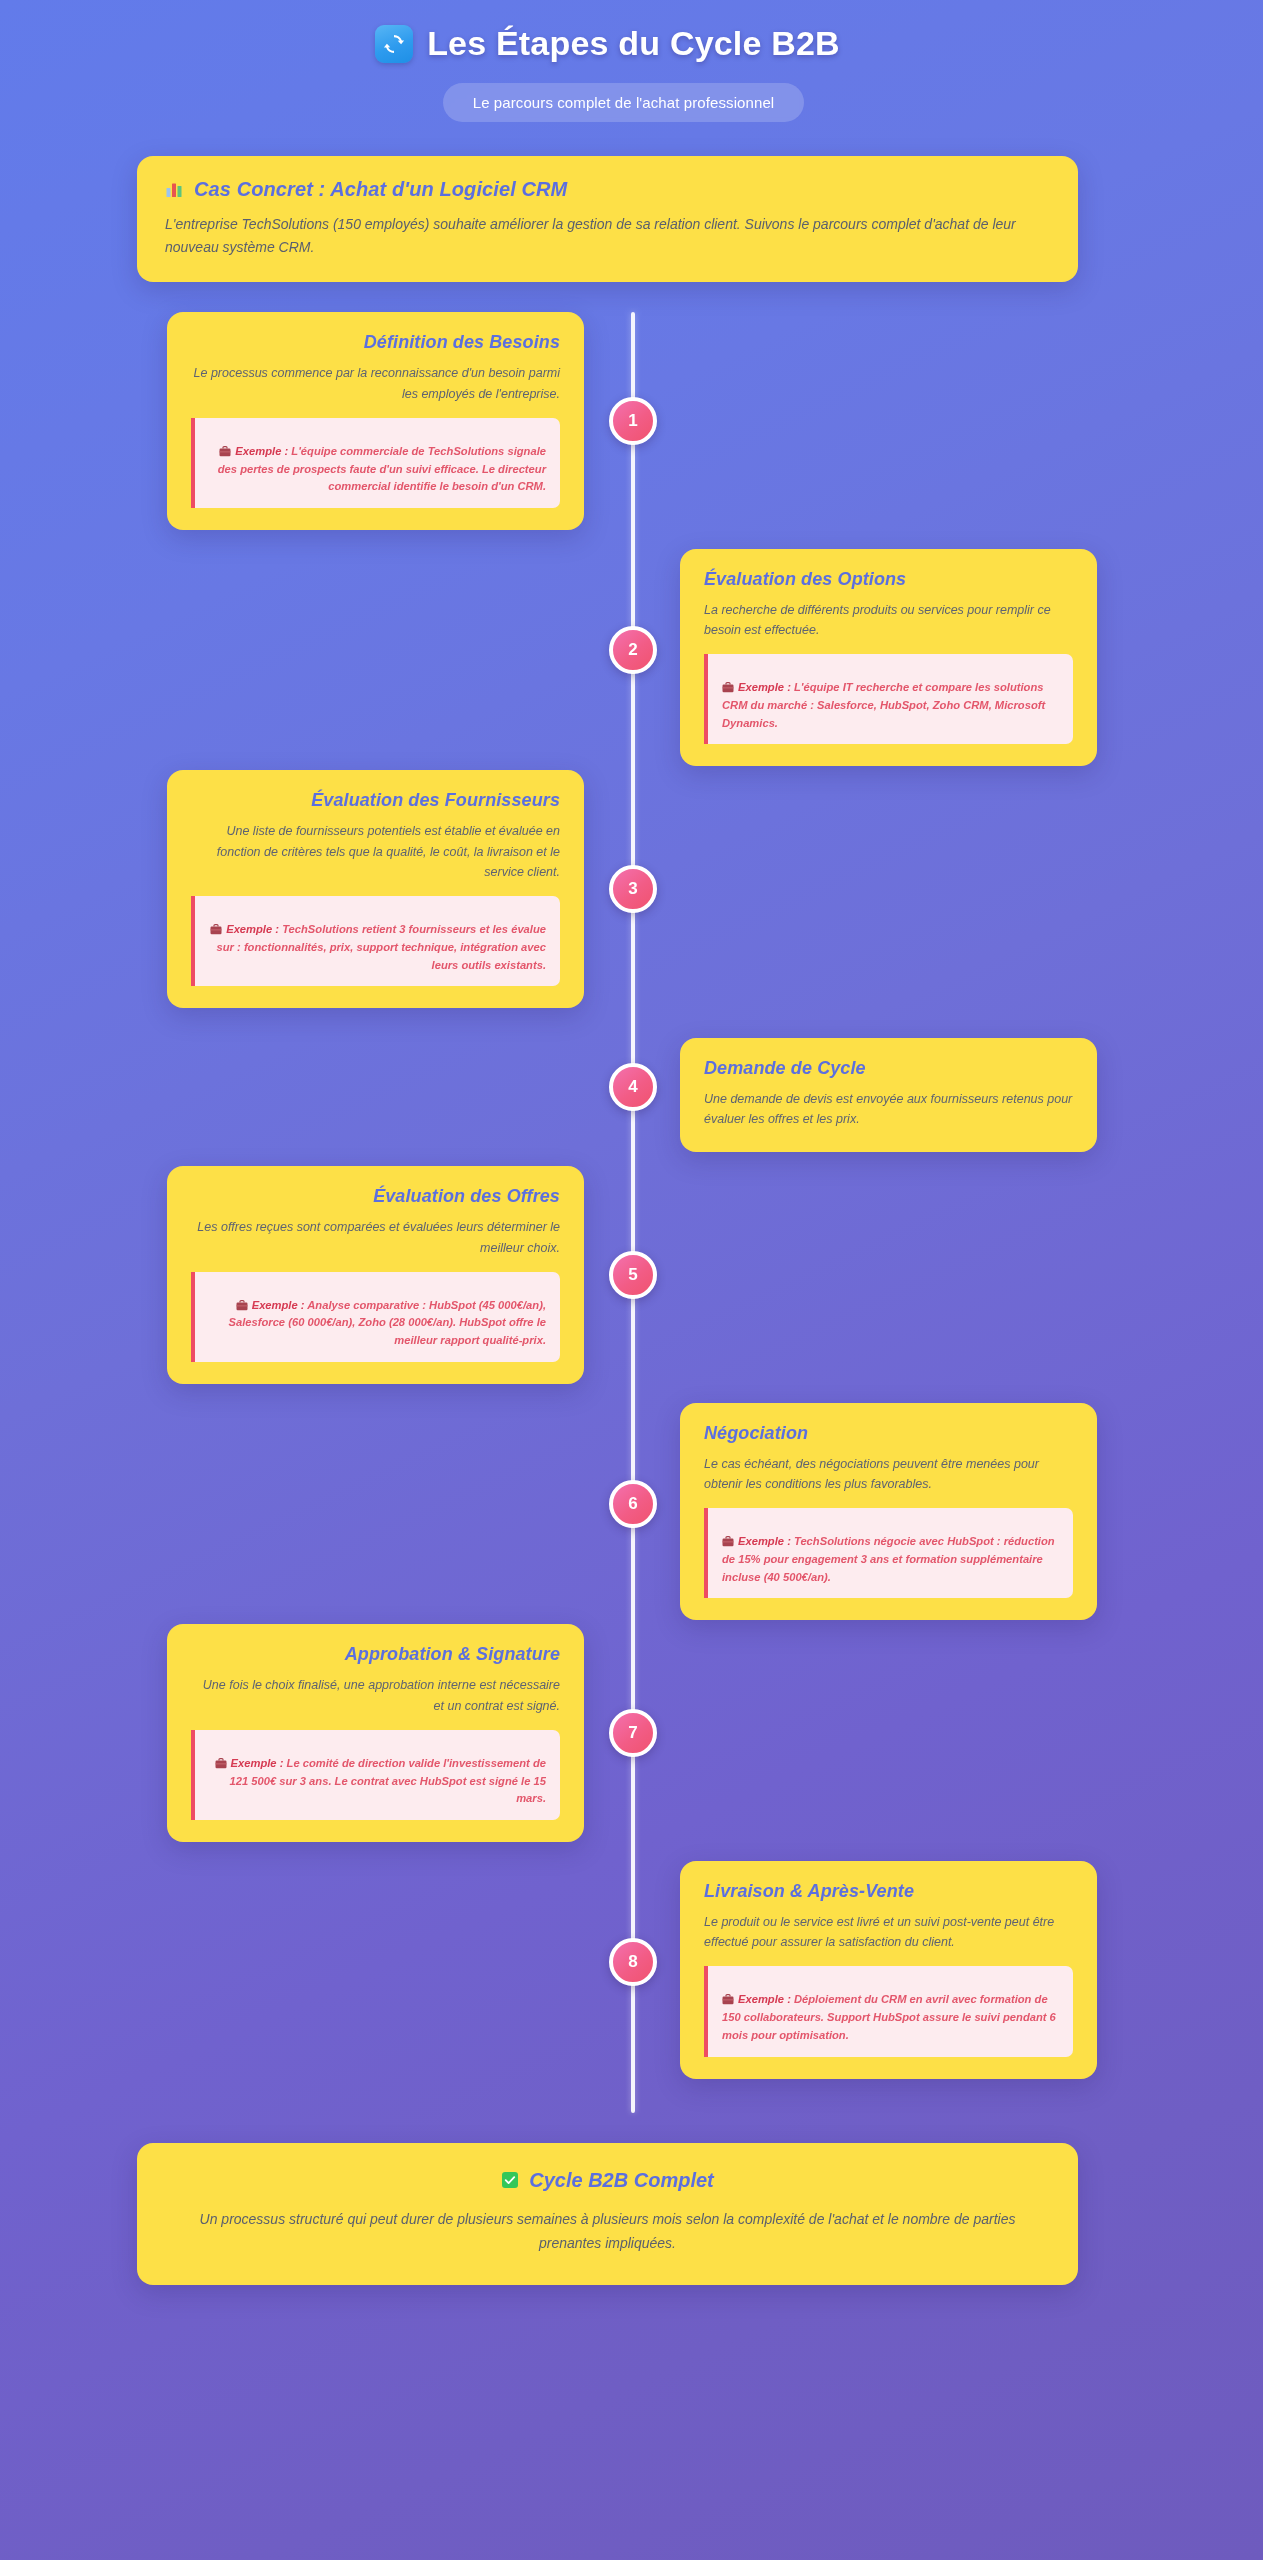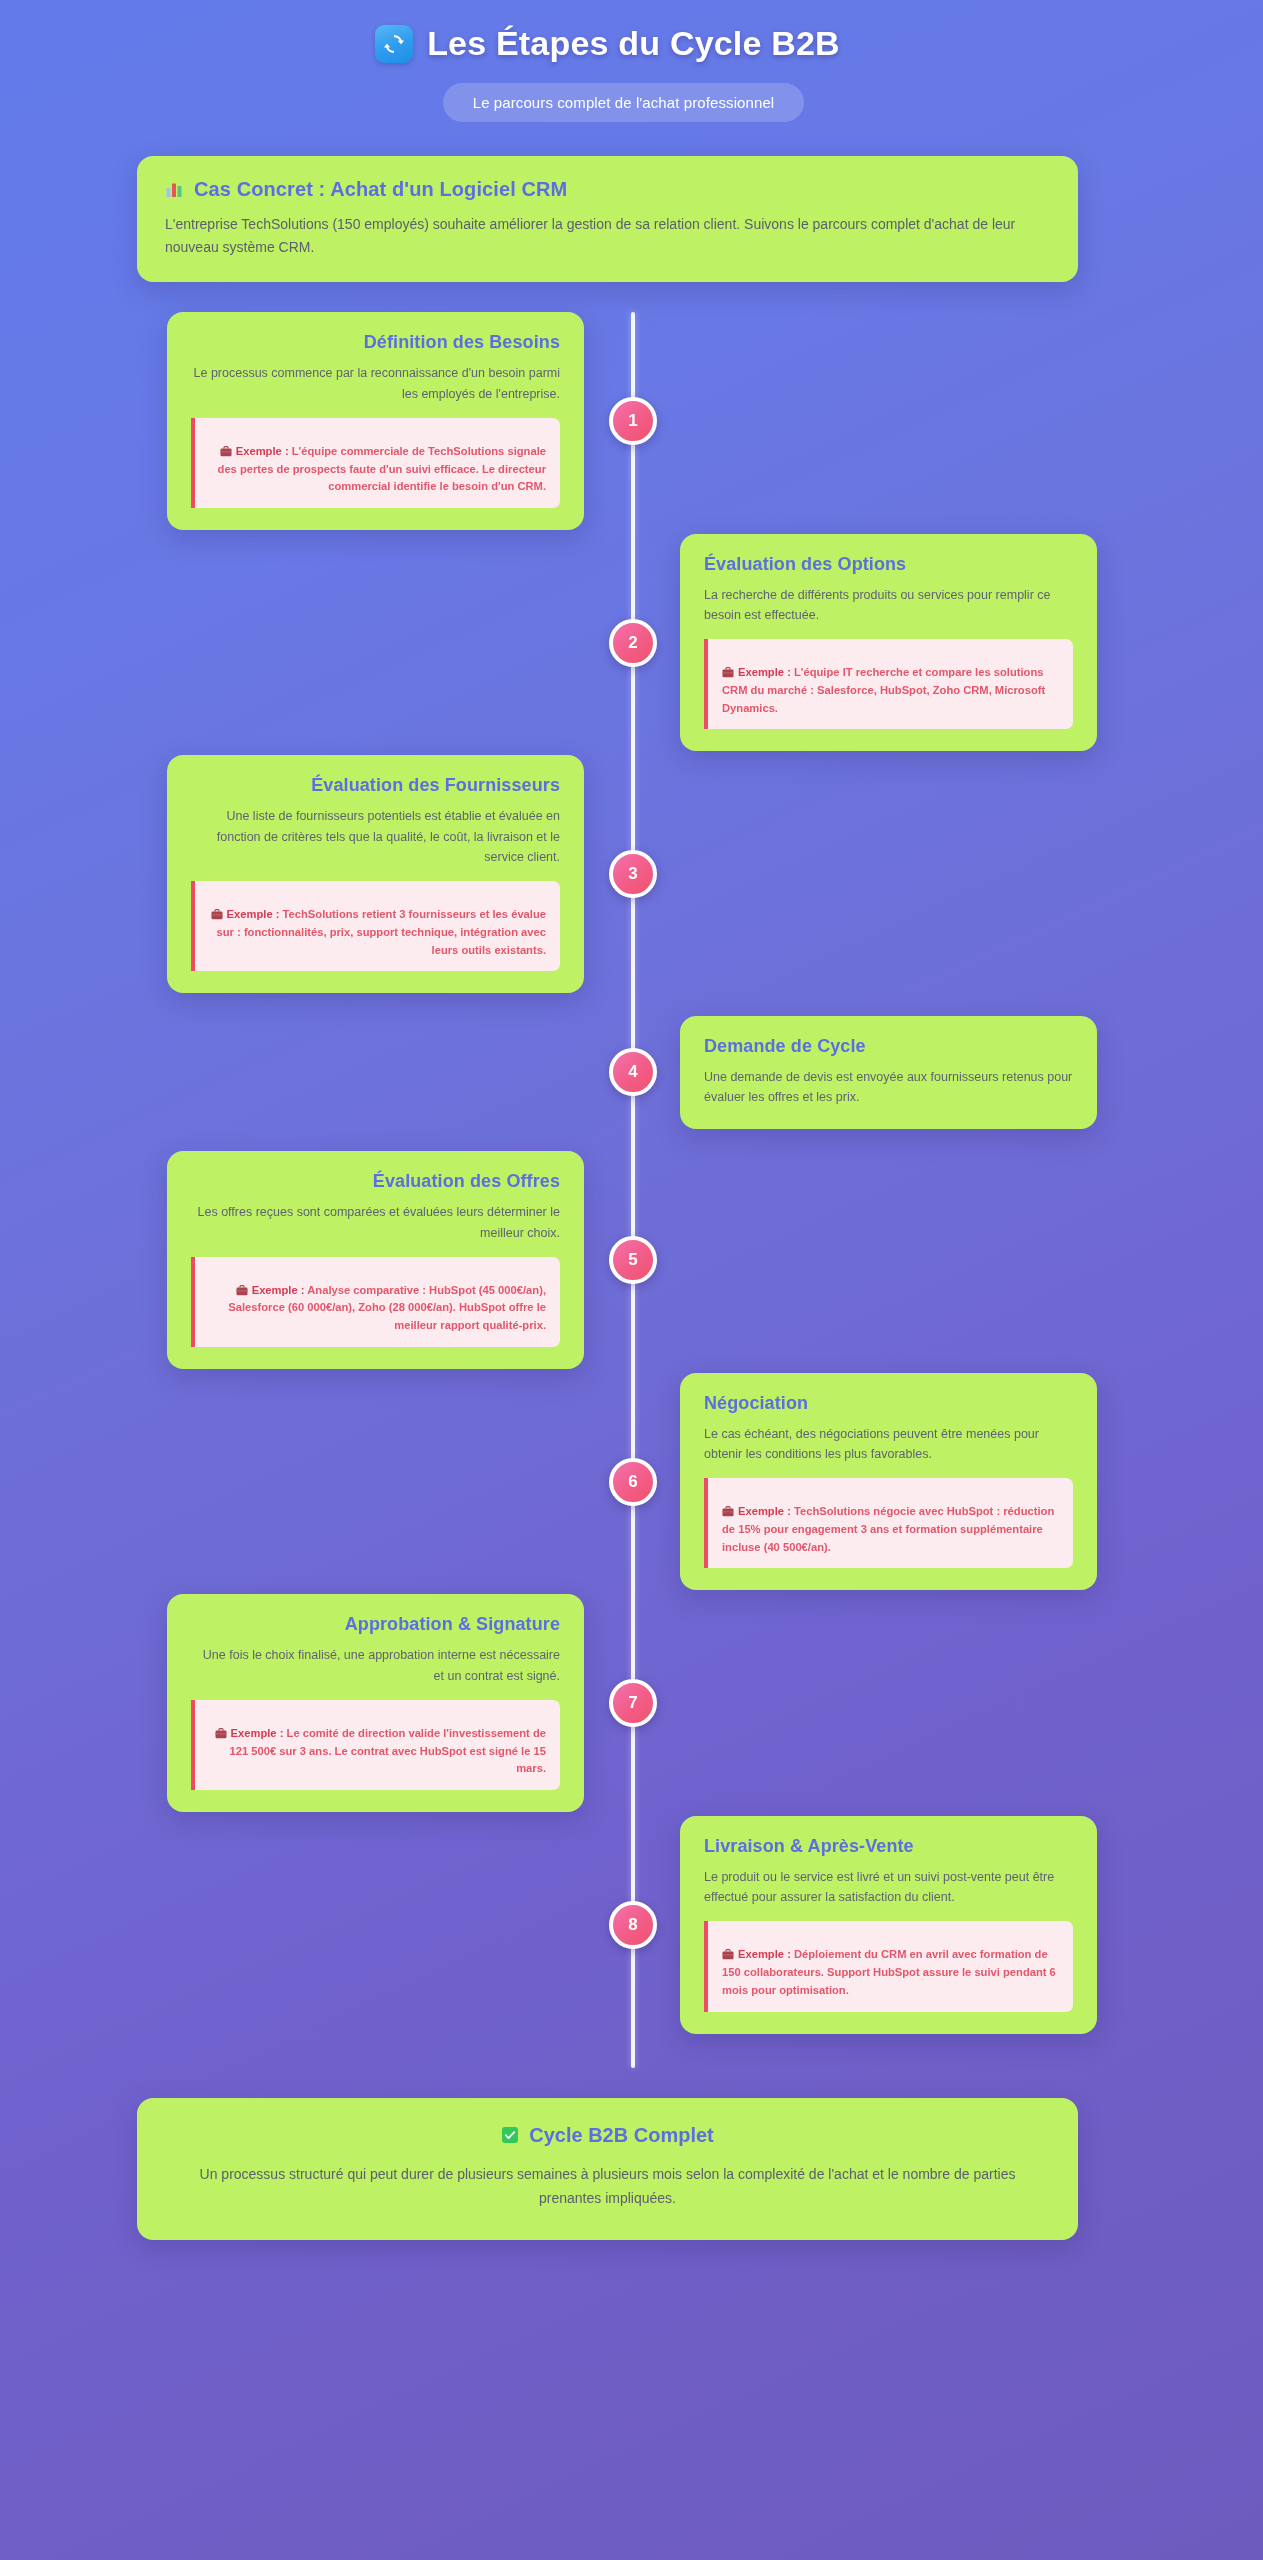--- a/index.html
+++ b/index.html
@@ -68,23 +68,24 @@
     background: rgba(255,255,255,.19);
     color: #ffffff;
     font-size: 15px;
     font-weight: 500;
     letter-spacing: .1px;
     backdrop-filter: blur(2px);
   }
 
   
   .card {
-    background: #bef264;
+    background: #fde047;
     border-radius: 16px;
     box-shadow: 0 8px 26px rgba(44,30,100,.22);
+    font-style: italic;
   }
 
   
   .intro-wrap {
     margin: 34px auto 0 auto;
     width: 941px;
   }
   .intro-card {
     padding: 22px 28px 24px 28px;
   }
@@ -151,21 +152,21 @@
     font-size: 17px;
     font-weight: bold;
     z-index: 3;
   }
 
   .step-card {
     width: 417px;
     padding: 20px 24px 22px 24px;
   }
   .step-row.left  .step-card { margin-left: 167px; text-align: right; }
-  .step-row.right .step-card { margin-left: 680px; }
+  .step-row.right .step-card { margin-left: 680px; margin-top: 15px; }
 
   .step-title {
     font-size: 18px;
     font-weight: bold;
     color: #5B6FE0;
     letter-spacing: .1px;
   }
   .step-desc {
     margin-top: 10px;
     font-size: 12.5px;

